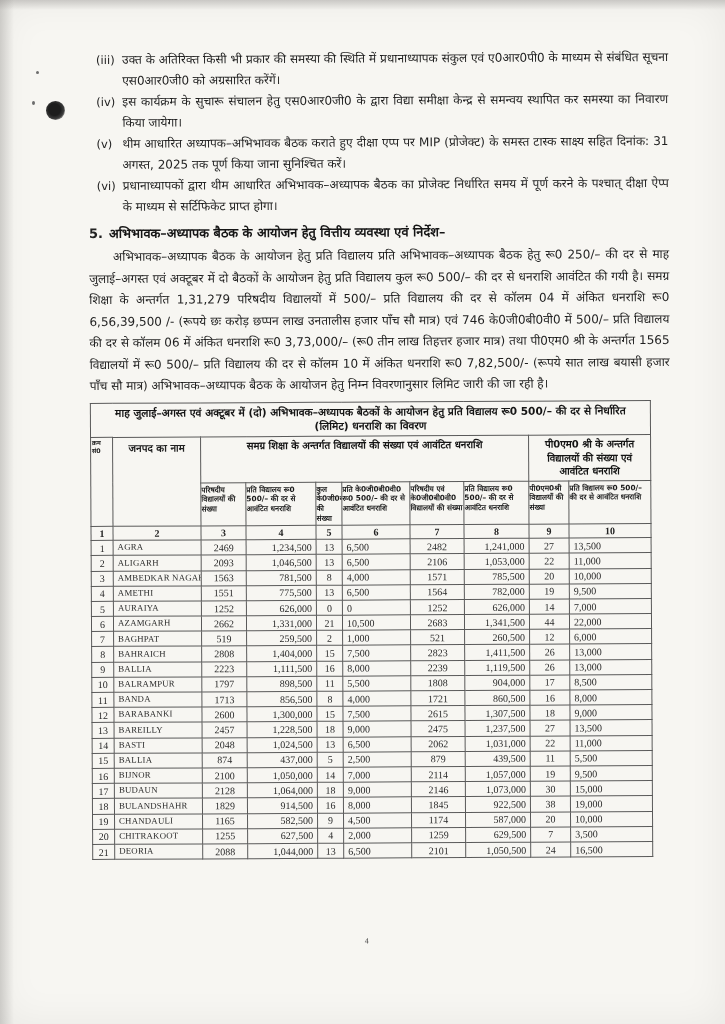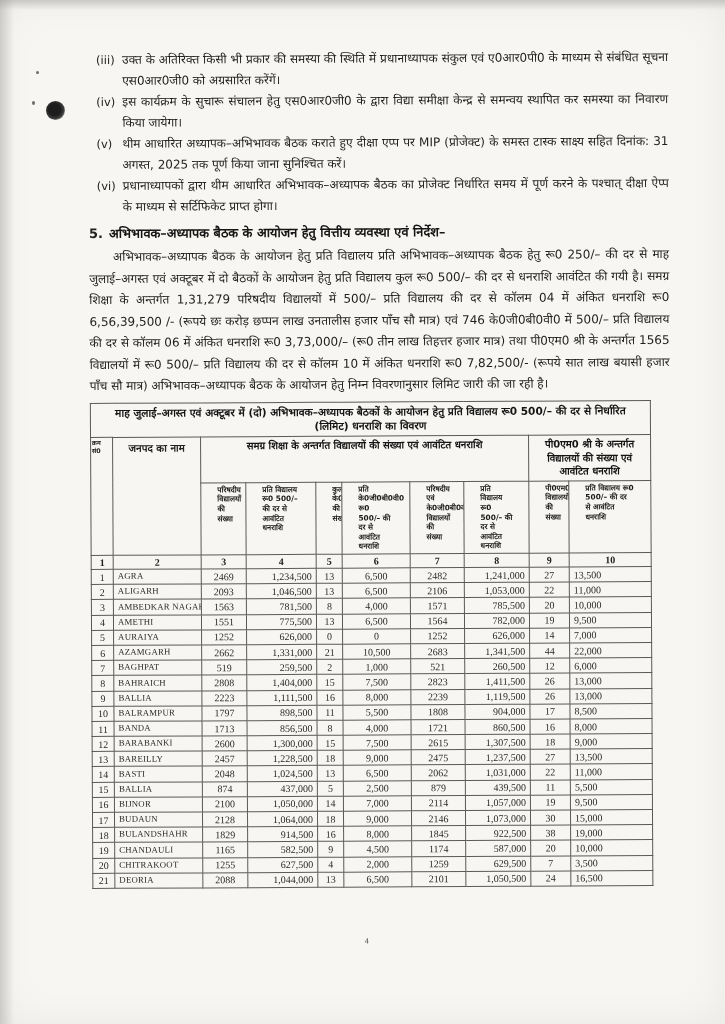--- a/index.html
+++ b/index.html
@@ -64,33 +64,33 @@
   }
   .t-title{
     font-size:10.6px;font-weight:bold;text-align:center;line-height:1.4;
     padding:2px 6px;color:#151515;
   }
   .gh{font-size:10px;font-weight:bold;text-align:center;vertical-align:top;padding:2px 3px;line-height:1.35;color:#151515;}
   .gh-sn{font-size:6.3px;font-weight:bold;text-align:left;vertical-align:top;padding:1px;line-height:1.3;}
   .gh-dist{font-size:10.2px;font-weight:bold;text-align:center;vertical-align:top;padding-top:3px;}
   .sh{
     font-size:7.4px;font-weight:bold;text-align:left;vertical-align:top;
-    padding:2px 16px;line-height:1.3;color:#1a1a1a;
+    padding:2px 0;line-height:1.3;color:#1a1a1a;
   }
   .num-row th{font-size:10px;font-weight:bold;text-align:center;height:14px;padding:0;font-family:"Liberation Serif",serif;}
   .limits-table tbody td{
     font-family:"Liberation Serif",serif;font-size:10px;color:#2a2a2a;
     height:15.2px;padding:0 4px;line-height:1.1;white-space:nowrap;
   }
   .limits-table tbody td:nth-child(1){text-align:center;padding:0 1px;}
   .limits-table tbody td:nth-child(2){text-align:left;font-size:8.8px;letter-spacing:.2px;margin-left:12px;}
   .limits-table tbody td:nth-child(3){text-align:center;}
   .limits-table tbody td:nth-child(4){text-align:right;}
   .limits-table tbody td:nth-child(5){text-align:center;padding:0 2px;}
-  .limits-table tbody td:nth-child(6){text-align:center;}
+  .limits-table tbody td:nth-child(6){text-align:left;}
   .limits-table tbody td:nth-child(7){text-align:center;}
   .limits-table tbody td:nth-child(8){text-align:right;}
   .limits-table tbody td:nth-child(9){text-align:center;padding:0 2px;}
   .limits-table tbody td:nth-child(10){margin-top:7px;}
   .page-num{
     position:absolute;left:272px;top:888px;font-size:8px;color:#4a4a4a;
     font-family:"Liberation Serif",serif;
   }
 </style>
 </head>

